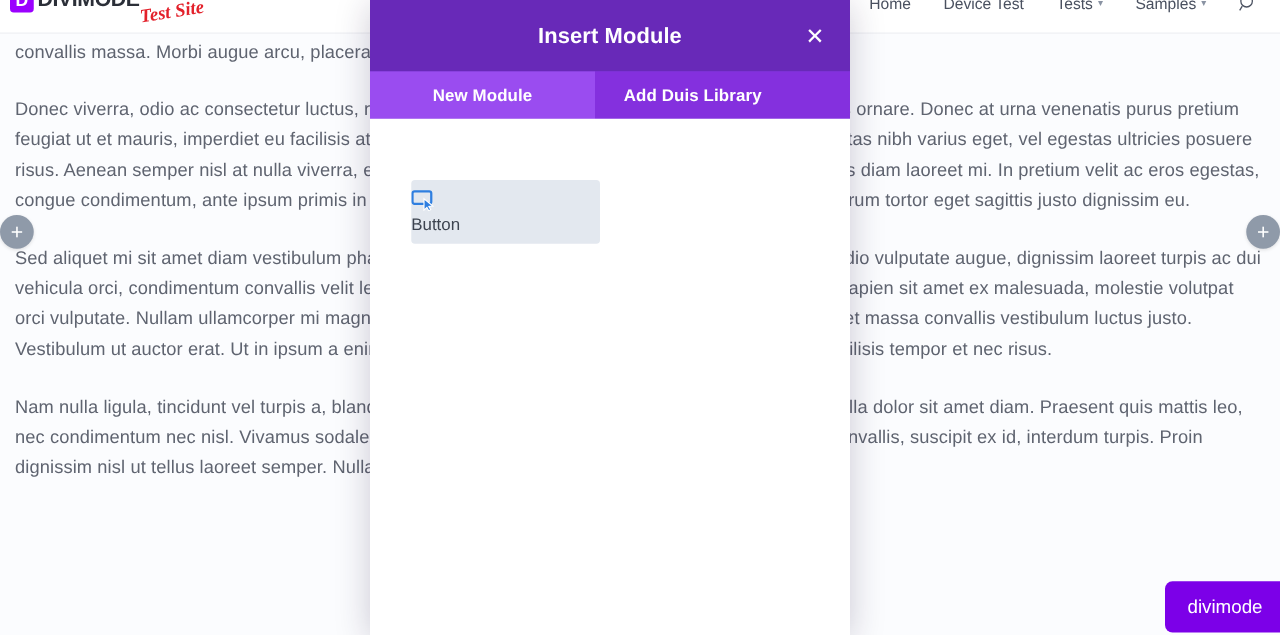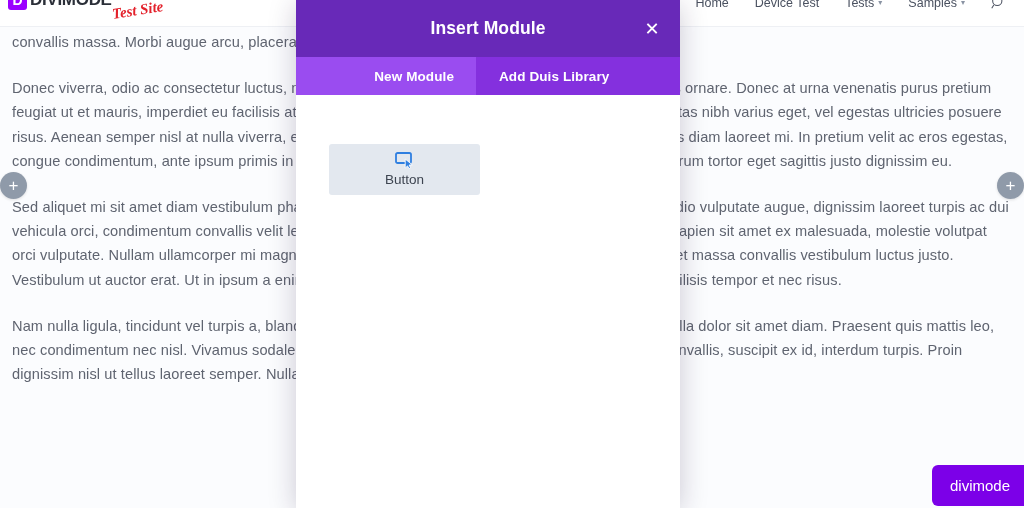--- a/index.html
+++ b/index.html
@@ -160,21 +160,21 @@
     cursor: pointer; font-weight: 400;
     width: 20px; height: 20px;
     display: flex; align-items: center; justify-content: center;
   }
   .modal-tabs {
     height: 38px; flex: 0 0 38px;
     display: flex;
     background: #8a3ee3;
   }
   .tab {
-    display: flex; align-items: center; justify-content: flex-end;
+    display: flex; align-items: center; justify-content: center;
     color: #ffffff;
     font-size: 13.5px; font-weight: bold;
     cursor: pointer;
     padding: 0 22px;
     letter-spacing: 0.1px;
   }
   .tab.active { background: #9a4cf0; flex: 0 0 136px; }
   .tab.inactive { background: #8430de; flex: 1 1 auto; justify-content: flex-start; padding-left: 23px; }
 
   .modal-body {
@@ -200,21 +200,21 @@
   .module-search::placeholder { color: #9aa1ad; }
   .module-grid {
     margin-top: 21px;
     display: flex; flex-wrap: wrap; gap: 12px;
   }
   .module-tile {
     width: 151px; height: 51px;
     background: #e3e8ef;
     border-radius: 3px;
     display: flex; flex-direction: column;
-    align-items: center; justify-content: center;
+    justify-content: center;
     gap: 3px;
     cursor: pointer;
   }
   .module-tile-label {
     font-size: 13.5px; color: #3d4450;
   }
   .module-tile-icon { display: block; line-height: 0; }
 </style>
 </head>
 <body>

